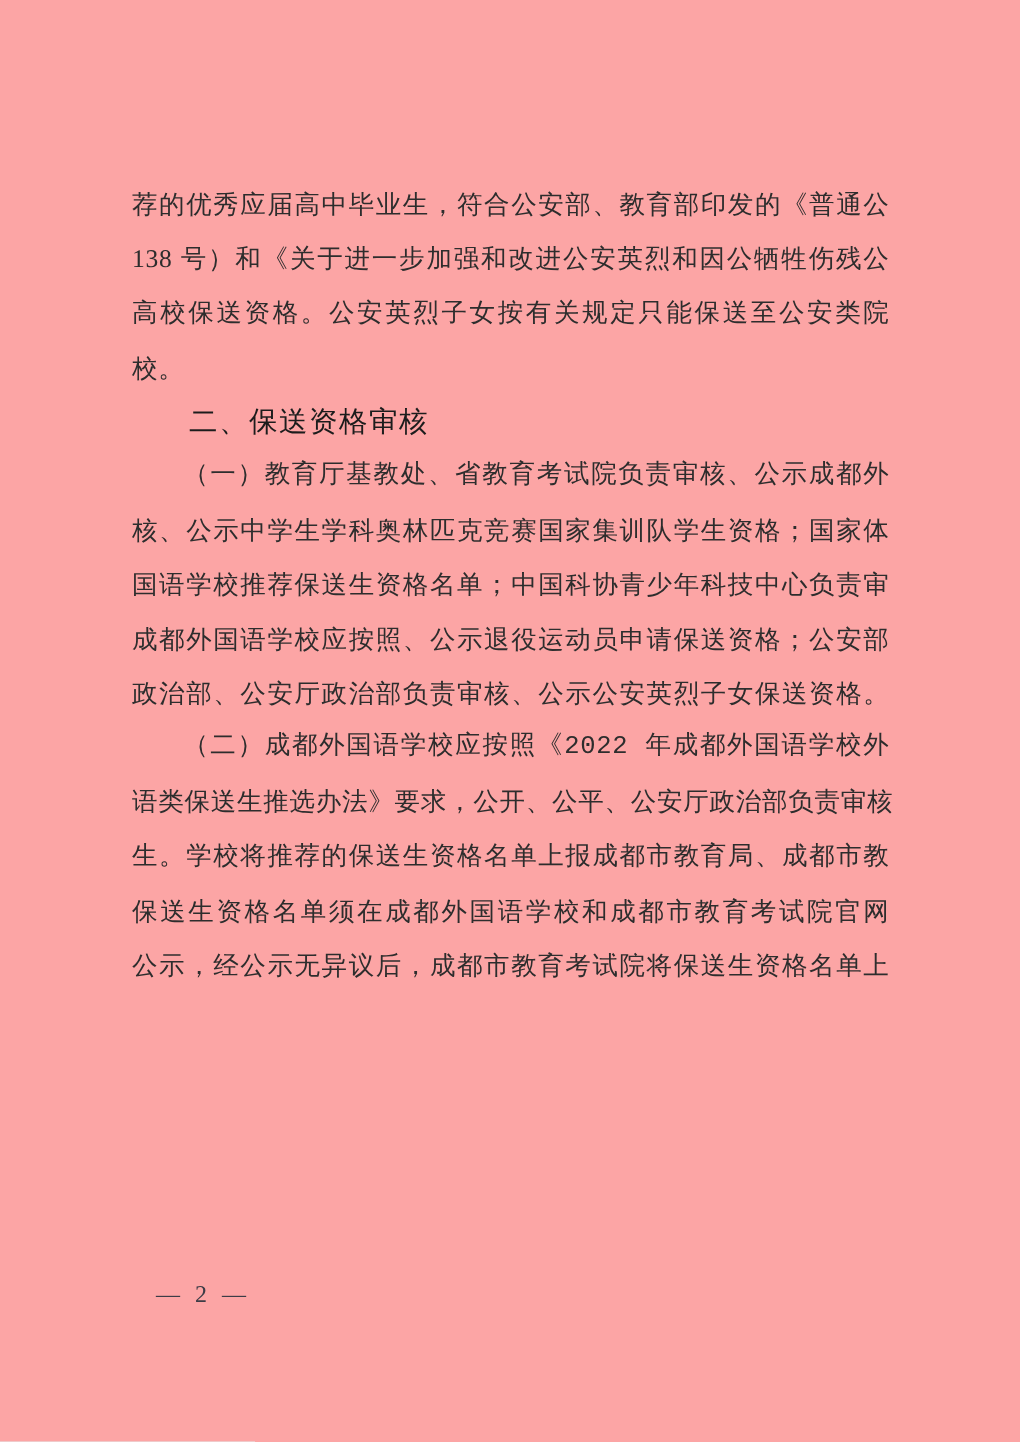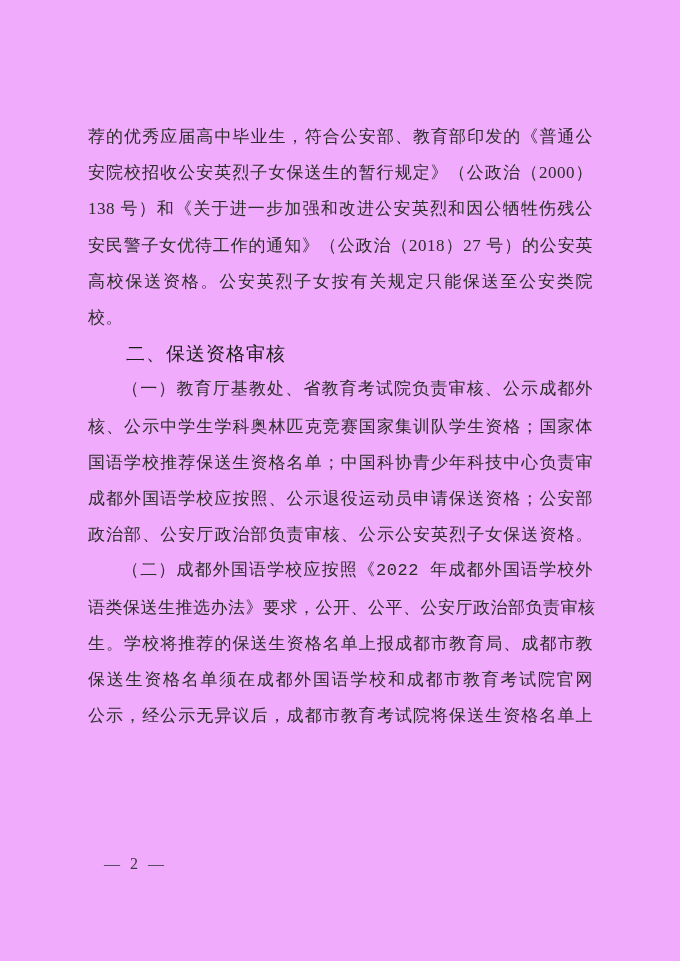--- a/index.html
+++ b/index.html
@@ -5,21 +5,21 @@
   html, body {
     margin: 0;
     padding: 0;
     background: #e8e8e8;
   }
   .page {
     position: relative;
     width: 680px;
     height: 961px;
     margin: 0 auto;
-    background: #f0abfc;
+    background: #fca5a5;
     overflow: hidden;
     font-family: "Liberation Serif", "DejaVu Serif", serif;
     color: #2d2d2d;
   }
   .text-block {
     position: absolute;
     left: 88px;
     top: 119px;
     width: 505px;
     font-size: 17px;
@@ -60,23 +60,21 @@
     font-family: "Liberation Serif", "DejaVu Serif", serif;
   }
 </style>
 </head>
 <body>
 
 <div class="page">
   <div class="text-block">
     <div class="para">
         <div class="line">荐的优秀应届高中毕业生，符合公安部、教育部印发的《普通公</div>
-        <div class="line">安院校招收公安英烈子女保送生的暂行规定》（公政治（2000）</div>
         <div class="line">138 号）和《关于进一步加强和改进公安英烈和因公牺牲伤残公</div>
-        <div class="line">安民警子女优待工作的通知》（公政治（2018）27 号）的公安英</div>
         <div class="line">高校保送资格。公安英烈子女按有关规定只能保送至公安类院</div>
         <div class="line line-end">校。</div>
       </div>
     <div class="section-heading">二、保送资格审核</div>
     <div class="para para-indent">
         <div class="line">（一）教育厅基教处、省教育考试院负责审核、公示成都外</div>
         <div class="line">核、公示中学生学科奥林匹克竞赛国家集训队学生资格；国家体</div>
         <div class="line">国语学校推荐保送生资格名单；中国科协青少年科技中心负责审</div>
         <div class="line">成都外国语学校应按照、公示退役运动员申请保送资格；公安部</div>
         <div class="line">政治部、公安厅政治部负责审核、公示公安英烈子女保送资格。</div>

